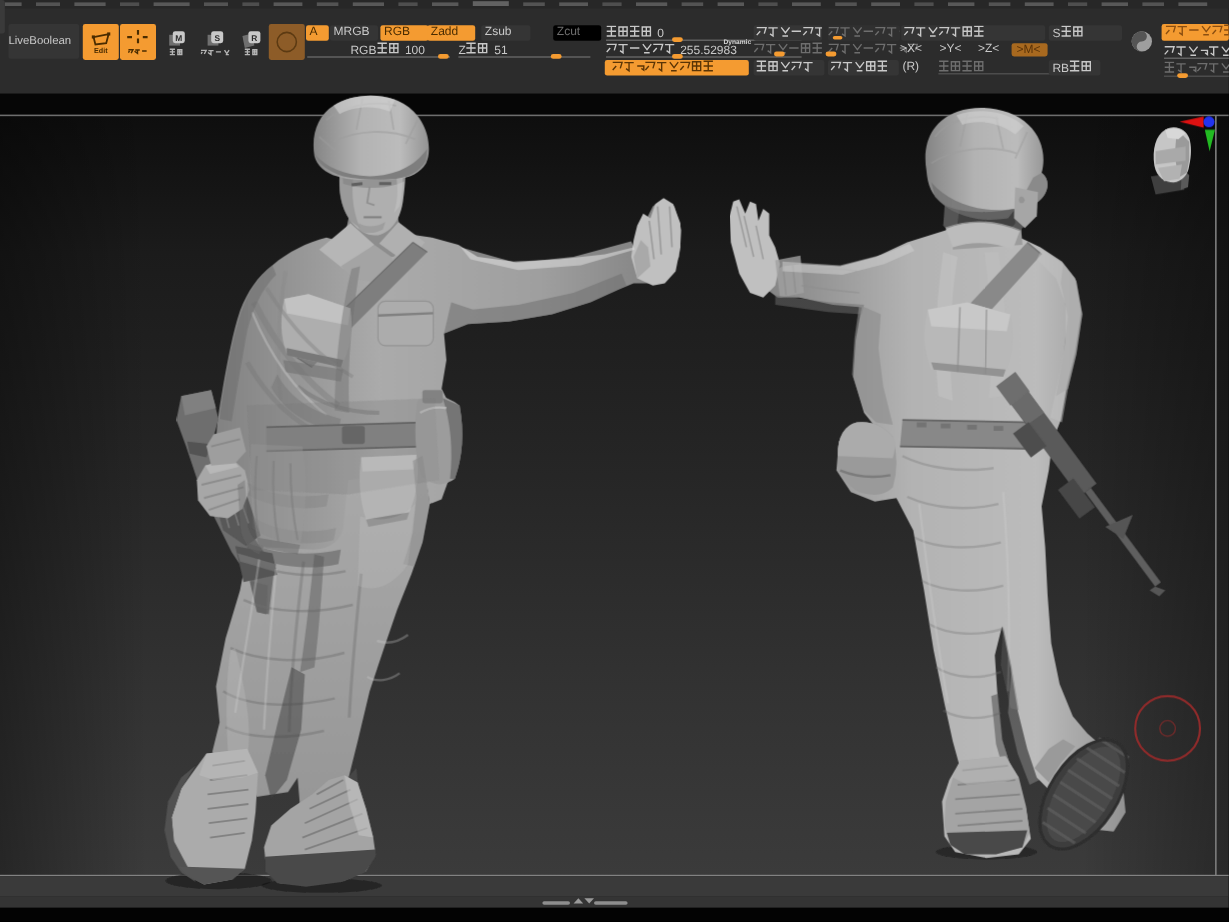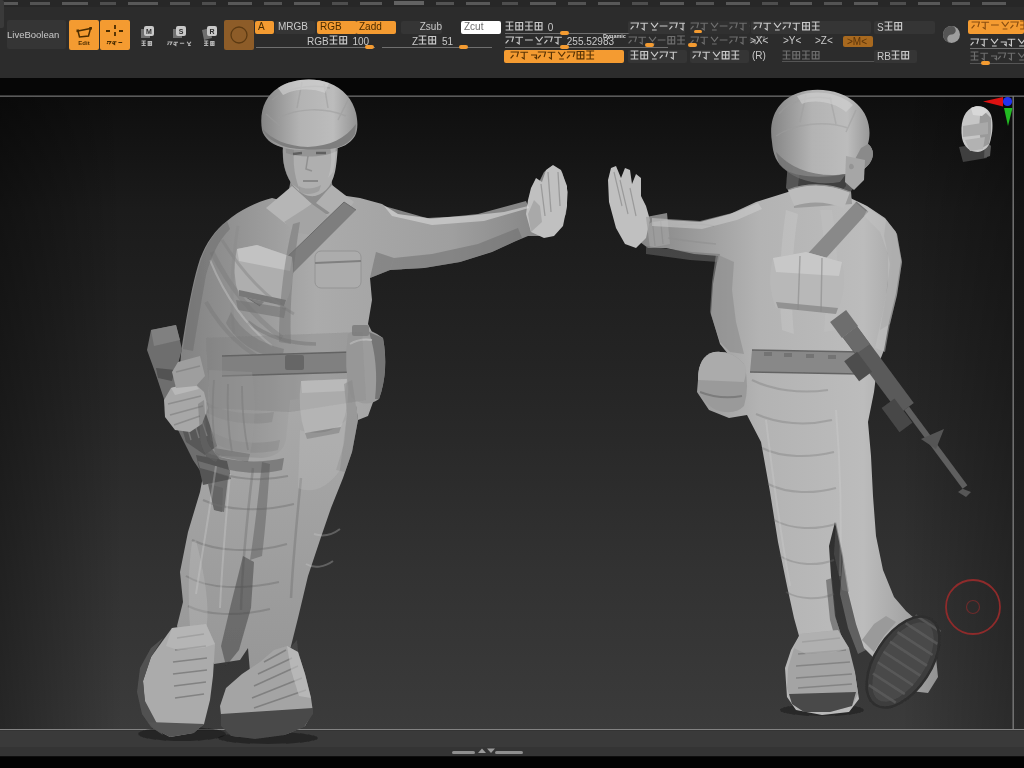--- a/index.html
+++ b/index.html
@@ -107,28 +107,28 @@
 <svg width="30" height="30">
         <circle cx="15" cy="15" r="8" fill="none" stroke="#5c3a12" stroke-width="1.3"></circle>
       </svg>
 </div>
 
 <div class="btn or" style="left:255px;top:21px;width:19px;height:13px;padding-left:3px;">A</div>
 <div class="btn dk" style="left:275px;top:21px;width:40px;height:13px;padding-left:3px;">MRGB</div>
 <div class="btn or" style="left:317px;top:21px;width:40px;height:13px;padding-left:3px;">RGB</div>
 <div class="btn dk" style="left:358px;top:21px;width:18px;height:13px;padding-left:4px;">M</div>
 <div class="btn or" style="left:356px;top:21px;width:40px;height:13px;padding-left:3px;">Zadd</div>
-<div class="btn dk" style="left:401px;top:21px;width:41px;height:13px;padding-left:3px;text-align:right;">Zsub</div>
-<div class="btn dk dim" style="left:461px;top:21px;width:40px;height:13px;padding-left:3px;background:#ffffff;">Zcut</div>
-<div class="lbl" style="left:259px;top:35px;padding-left:48px;">RGB<svg width="21" height="11" style="vertical-align:-1px;">
+<div class="btn dk" style="left:401px;top:21px;width:41px;height:13px;padding-left:3px;">Zsub</div>
+<div class="btn dk dim" style="left:461px;top:21px;width:40px;height:13px;padding-left:3px;background:#000000;">Zcut</div>
+<div class="lbl" style="left:244px;top:35px;padding-left:48px;">RGB<svg width="21" height="11" style="vertical-align:-1px;">
         <path d="M0.6,1.0 h7.8 M0.6,5.0 h7.8 M0.6,9.0 h7.8 M4.5,1.0 V9.0 M10.8,1.5 h6.8 v7.4 h-6.8 Z M10.8,5.0 h6.8 M14.2,1.5 V9.0" stroke="#c9c9c9" stroke-width="1.15" fill="none" opacity="1.0"></path>
       </svg> 100</div>
 <div class="track" style="left:256px;top:47px;width:119px;"></div>
 <div class="handle" style="left:365px;top:45px;"></div>
-<div class="lbl" style="left:382px;top:35px;margin-left:30px;">Z<svg width="21" height="11" style="vertical-align:-1px;">
+<div class="lbl" style="left:382px;top:35px;">Z<svg width="21" height="11" style="vertical-align:-1px;">
         <path d="M0.6,1.0 h7.8 M0.6,5.0 h7.8 M0.6,9.0 h7.8 M4.5,1.0 V9.0 M10.8,1.5 h6.8 v7.4 h-6.8 Z M10.8,5.0 h6.8 M14.2,1.5 V9.0" stroke="#c9c9c9" stroke-width="1.15" fill="none" opacity="1.0"></path>
       </svg> 51</div>
 <div class="track" style="left:382px;top:47px;width:110px;"></div>
 <div class="handle" style="left:459px;top:45px;"></div>
 
 <div class="lbl" style="left:505px;top:21px;"><svg width="40" height="11" style="vertical-align:-1px;">
         <path d="M0.6,1.0 h7.8 M0.6,5.0 h7.8 M0.6,9.0 h7.8 M4.5,1.0 V9.0 M10.8,1.5 h6.8 v7.4 h-6.8 Z M10.8,5.0 h6.8 M14.2,1.5 V9.0 M20.0,1.0 h7.8 M20.0,5.0 h7.8 M20.0,9.0 h7.8 M23.9,1.0 V9.0 M30.2,1.5 h6.8 v7.4 h-6.8 Z M30.2,5.0 h6.8 M33.6,1.5 V9.0" stroke="#c9c9c9" stroke-width="1.15" fill="none" opacity="1.0"></path>
       </svg> 0</div>
 <div class="track" style="left:505px;top:33px;width:163px;"></div>
 <div class="handle" style="left:560px;top:31px;"></div>

